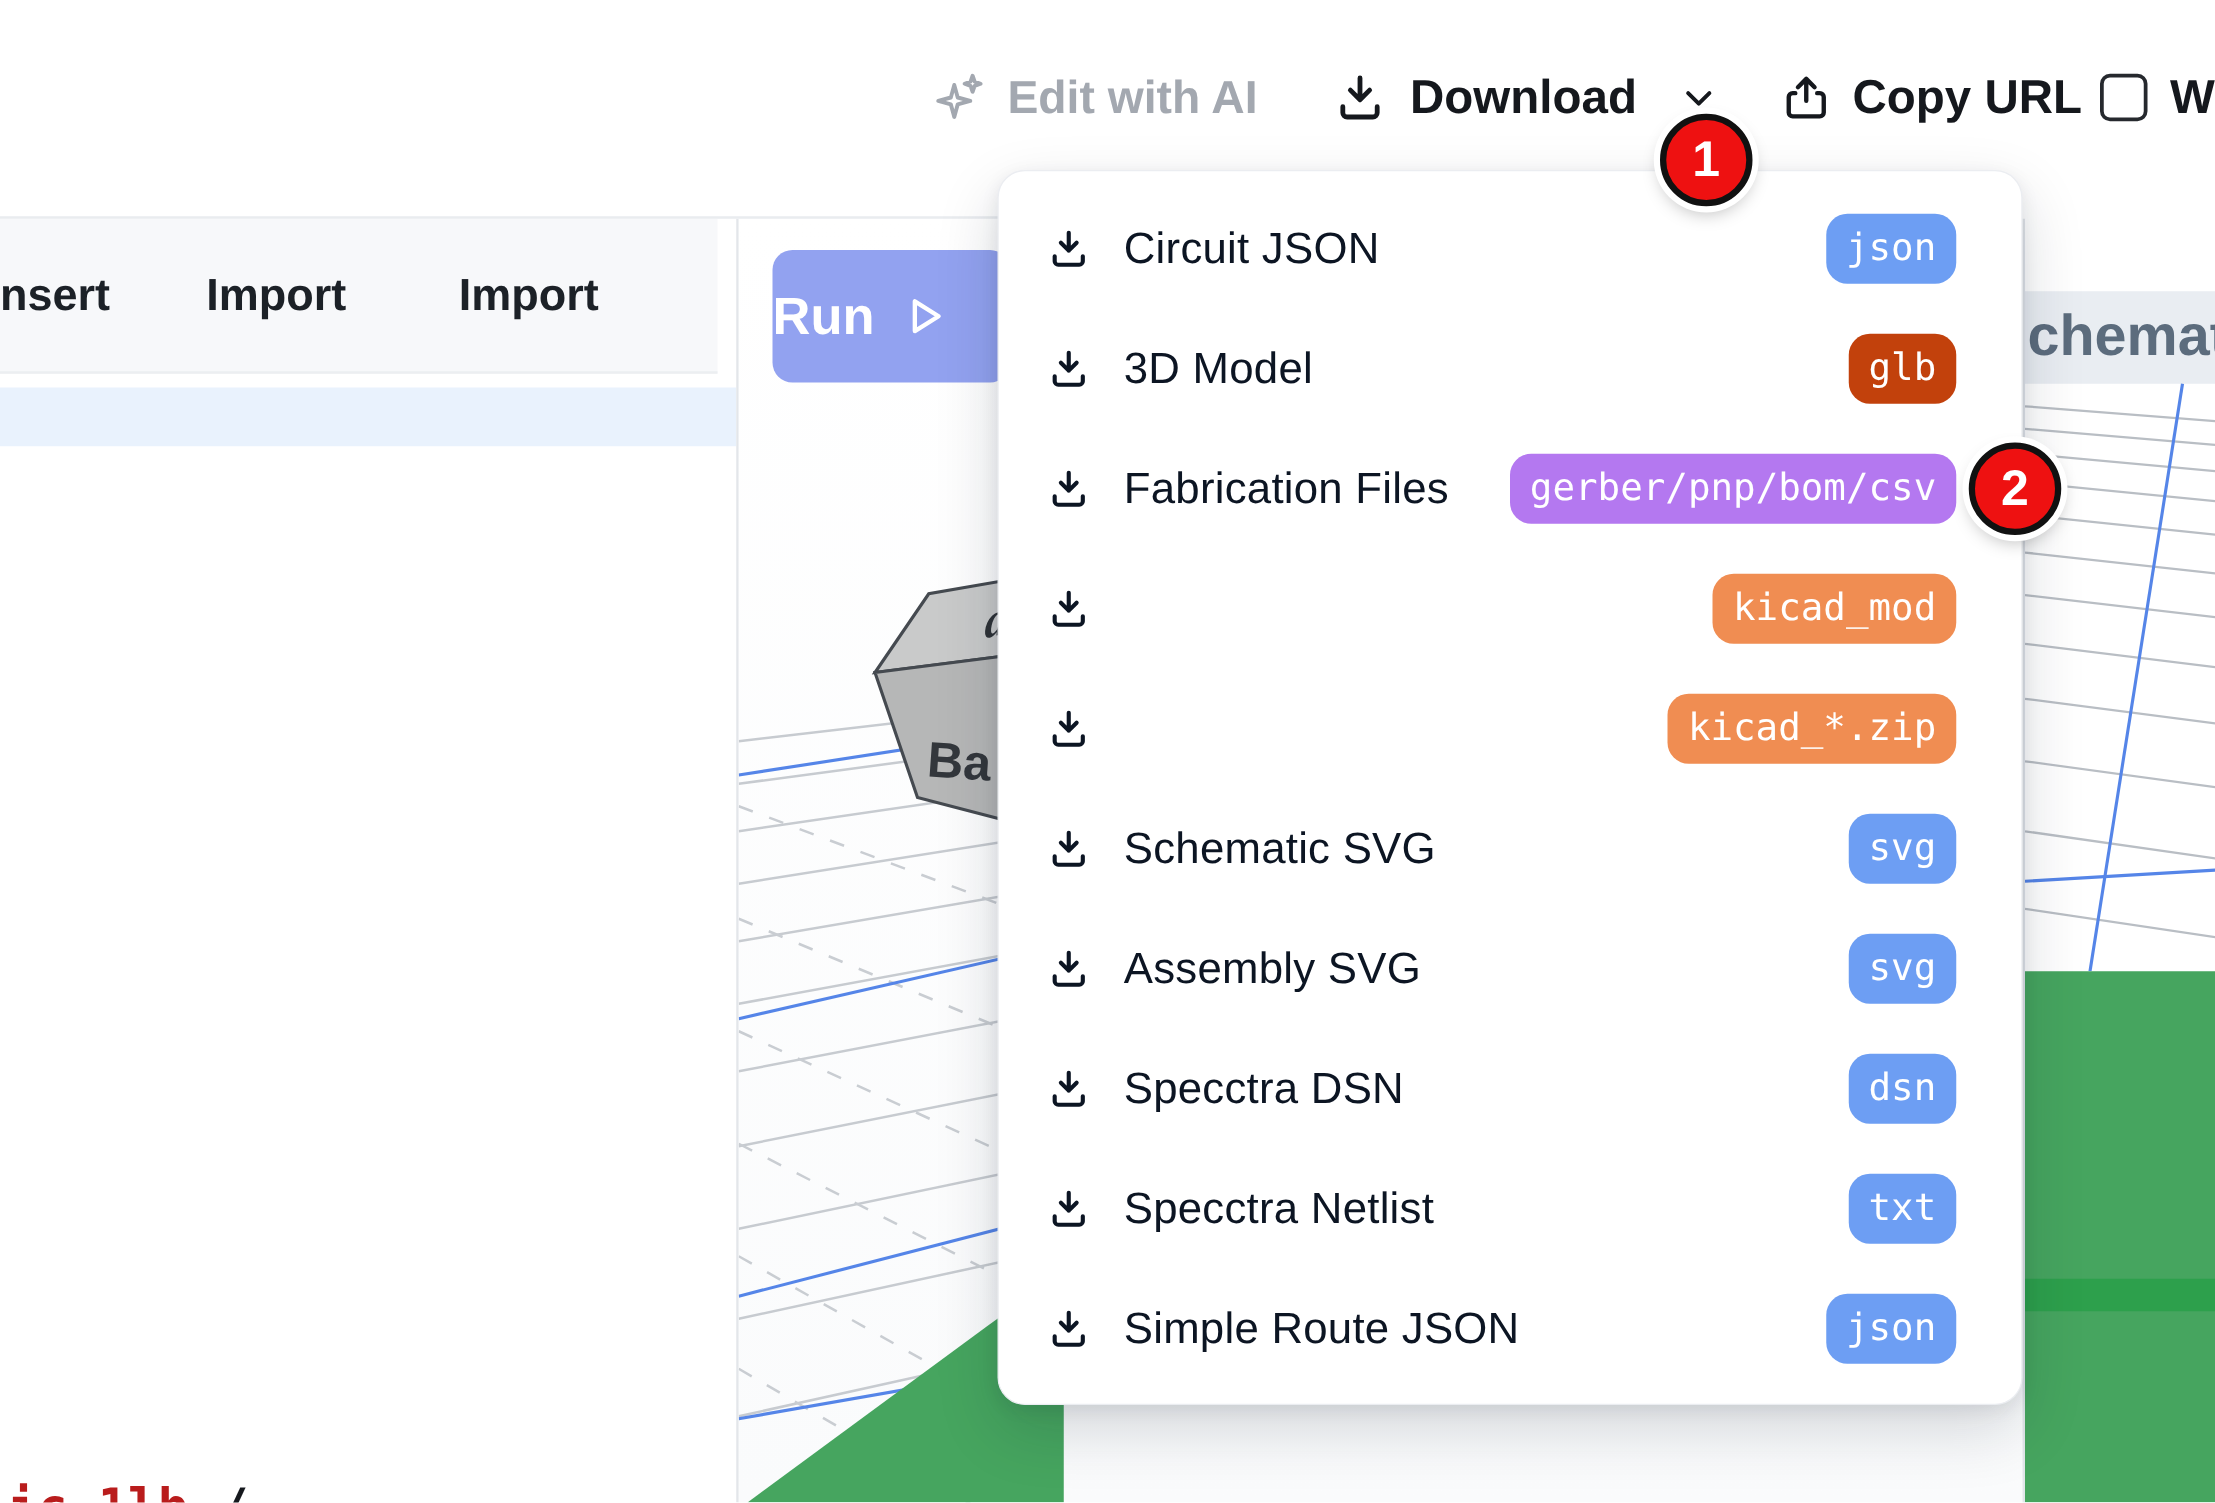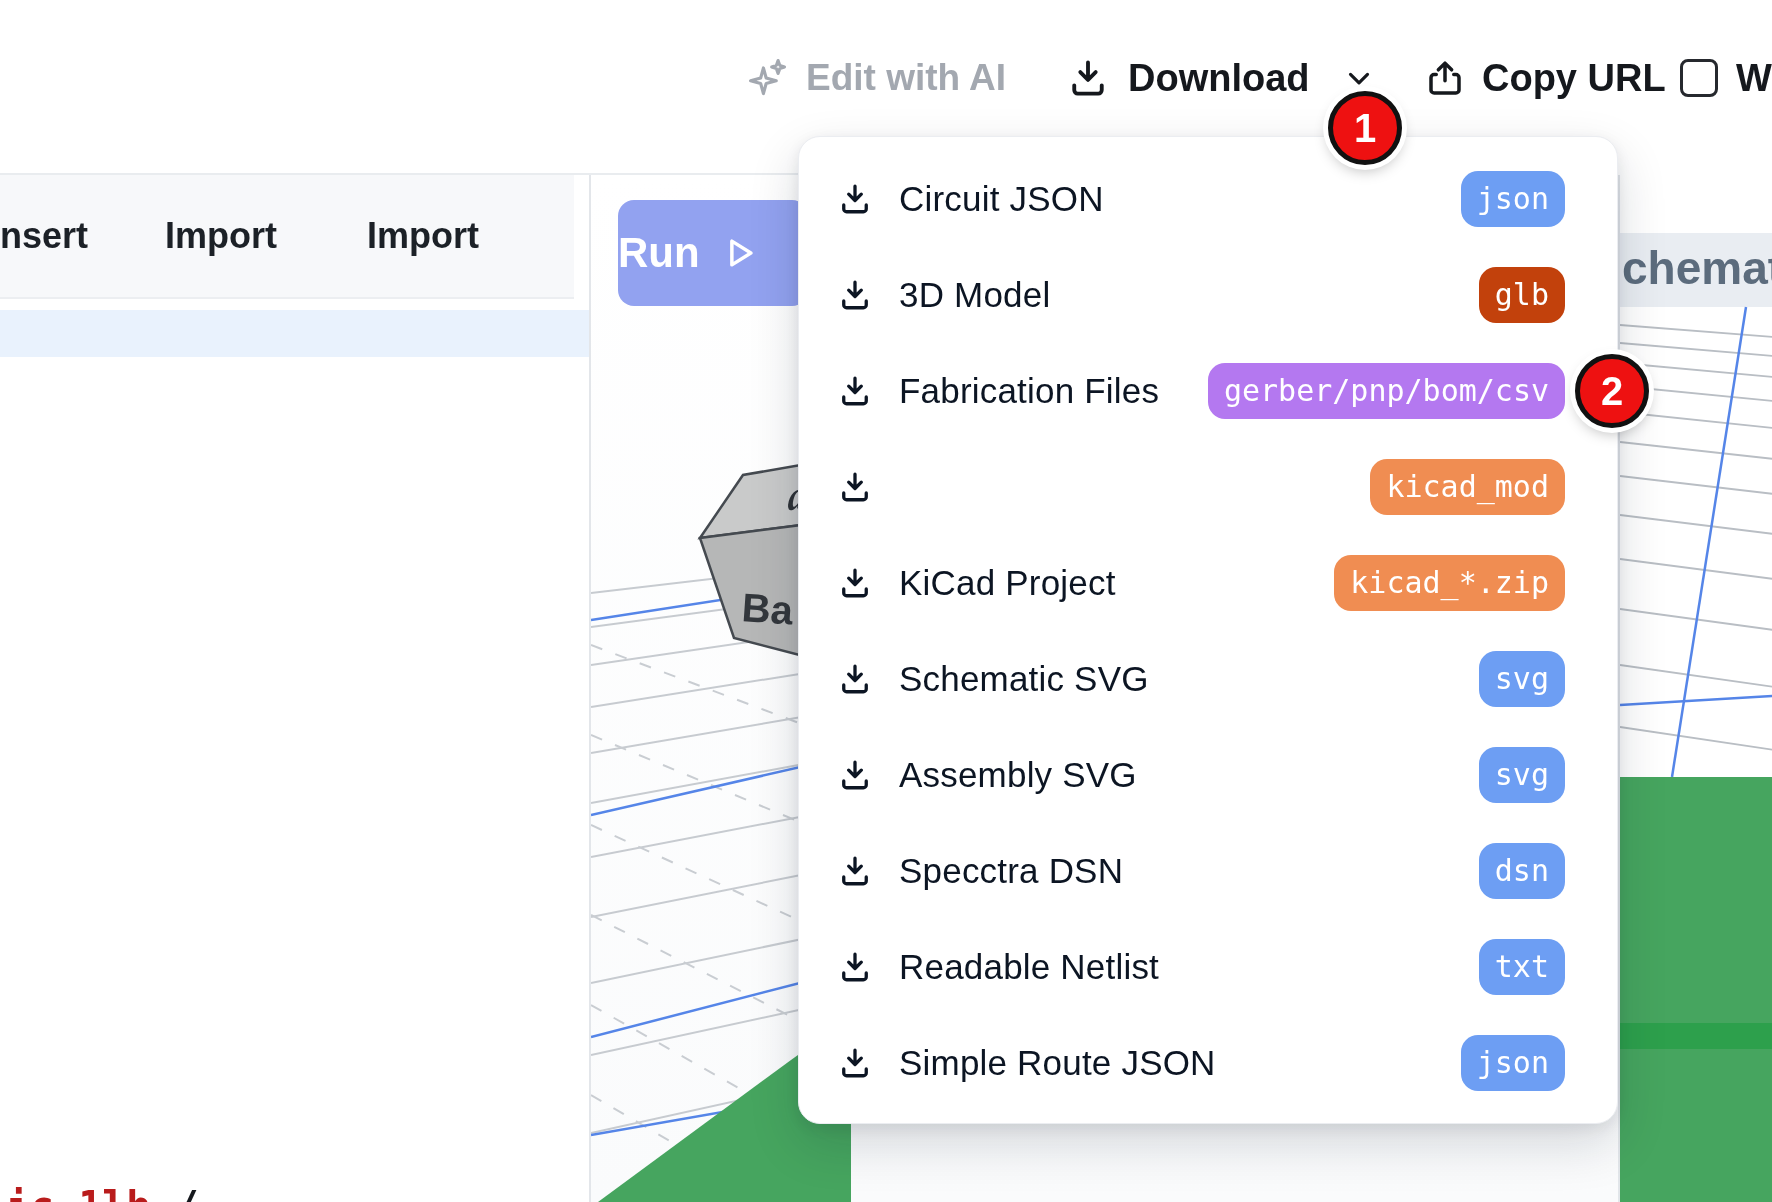--- a/index.html
+++ b/index.html
@@ -220,21 +220,20 @@
           <path d="M12 3.5v9.5m0 0l-4.2-4.2M12 13l4.2-4.2"></path>
           <path d="M4.5 16v2.6a1.9 1.9 0 001.9 1.9h11.2a1.9 1.9 0 001.9-1.9V16"></path>
         </svg>
         <span class="dd-badge" style="background:#f08d52">kicad_mod</span>
       </div>
       <div class="dd-item">
         <svg width="36" height="36" viewBox="0 0 24 24" fill="none" stroke="#0c1523" stroke-width="2.2" stroke-linecap="round" stroke-linejoin="round">
           <path d="M12 3.5v9.5m0 0l-4.2-4.2M12 13l4.2-4.2"></path>
           <path d="M4.5 16v2.6a1.9 1.9 0 001.9 1.9h11.2a1.9 1.9 0 001.9-1.9V16"></path>
         </svg>
-        <span class="lbl">KiCad Project</span>
         <span class="dd-badge" style="background:#f08d52">kicad_*.zip</span>
       </div>
       <div class="dd-item">
         <svg width="36" height="36" viewBox="0 0 24 24" fill="none" stroke="#0c1523" stroke-width="2.2" stroke-linecap="round" stroke-linejoin="round">
           <path d="M12 3.5v9.5m0 0l-4.2-4.2M12 13l4.2-4.2"></path>
           <path d="M4.5 16v2.6a1.9 1.9 0 001.9 1.9h11.2a1.9 1.9 0 001.9-1.9V16"></path>
         </svg>
         <span class="lbl">Schematic SVG</span>
         <span class="dd-badge" style="background:#6d9ef3">svg</span>
       </div>
@@ -252,21 +251,21 @@
           <path d="M4.5 16v2.6a1.9 1.9 0 001.9 1.9h11.2a1.9 1.9 0 001.9-1.9V16"></path>
         </svg>
         <span class="lbl">Specctra DSN</span>
         <span class="dd-badge" style="background:#6d9ef3">dsn</span>
       </div>
       <div class="dd-item">
         <svg width="36" height="36" viewBox="0 0 24 24" fill="none" stroke="#0c1523" stroke-width="2.2" stroke-linecap="round" stroke-linejoin="round">
           <path d="M12 3.5v9.5m0 0l-4.2-4.2M12 13l4.2-4.2"></path>
           <path d="M4.5 16v2.6a1.9 1.9 0 001.9 1.9h11.2a1.9 1.9 0 001.9-1.9V16"></path>
         </svg>
-        <span class="lbl">Readable Netlist</span>
+        <span class="lbl">Specctra Netlist</span>
         <span class="dd-badge" style="background:#6d9ef3">txt</span>
       </div>
       <div class="dd-item">
         <svg width="36" height="36" viewBox="0 0 24 24" fill="none" stroke="#0c1523" stroke-width="2.2" stroke-linecap="round" stroke-linejoin="round">
           <path d="M12 3.5v9.5m0 0l-4.2-4.2M12 13l4.2-4.2"></path>
           <path d="M4.5 16v2.6a1.9 1.9 0 001.9 1.9h11.2a1.9 1.9 0 001.9-1.9V16"></path>
         </svg>
         <span class="lbl">Simple Route JSON</span>
         <span class="dd-badge" style="background:#6d9ef3">json</span>
       </div>

